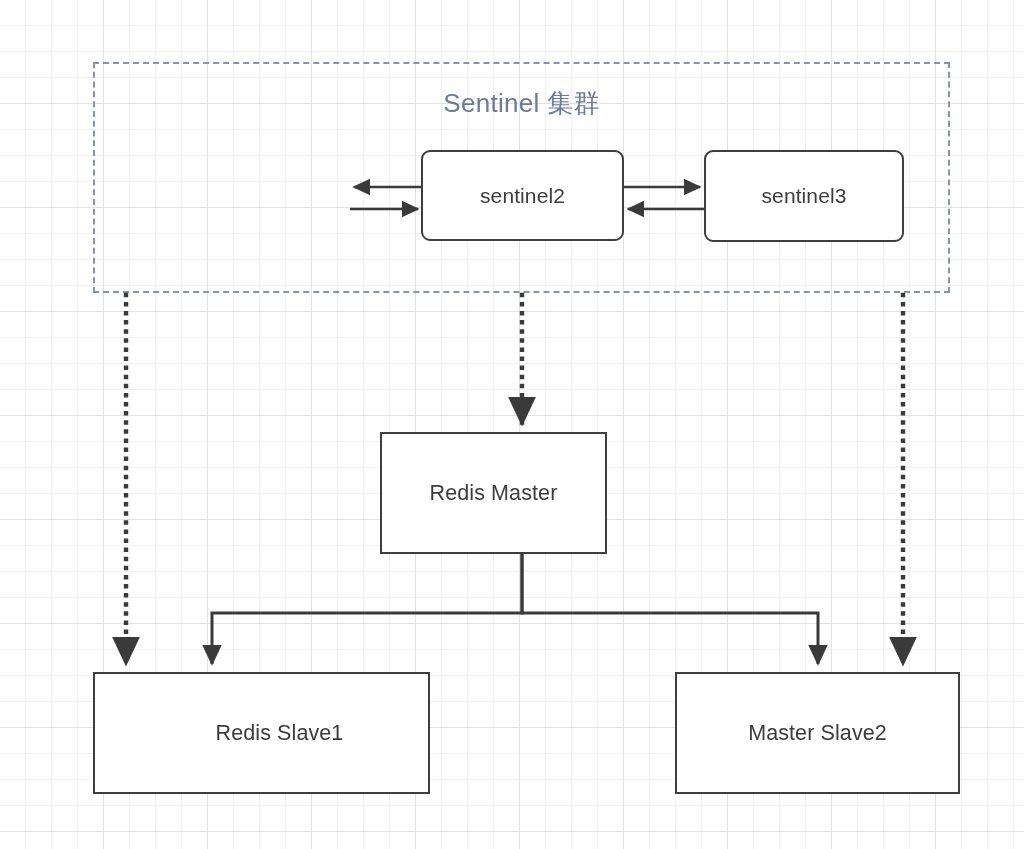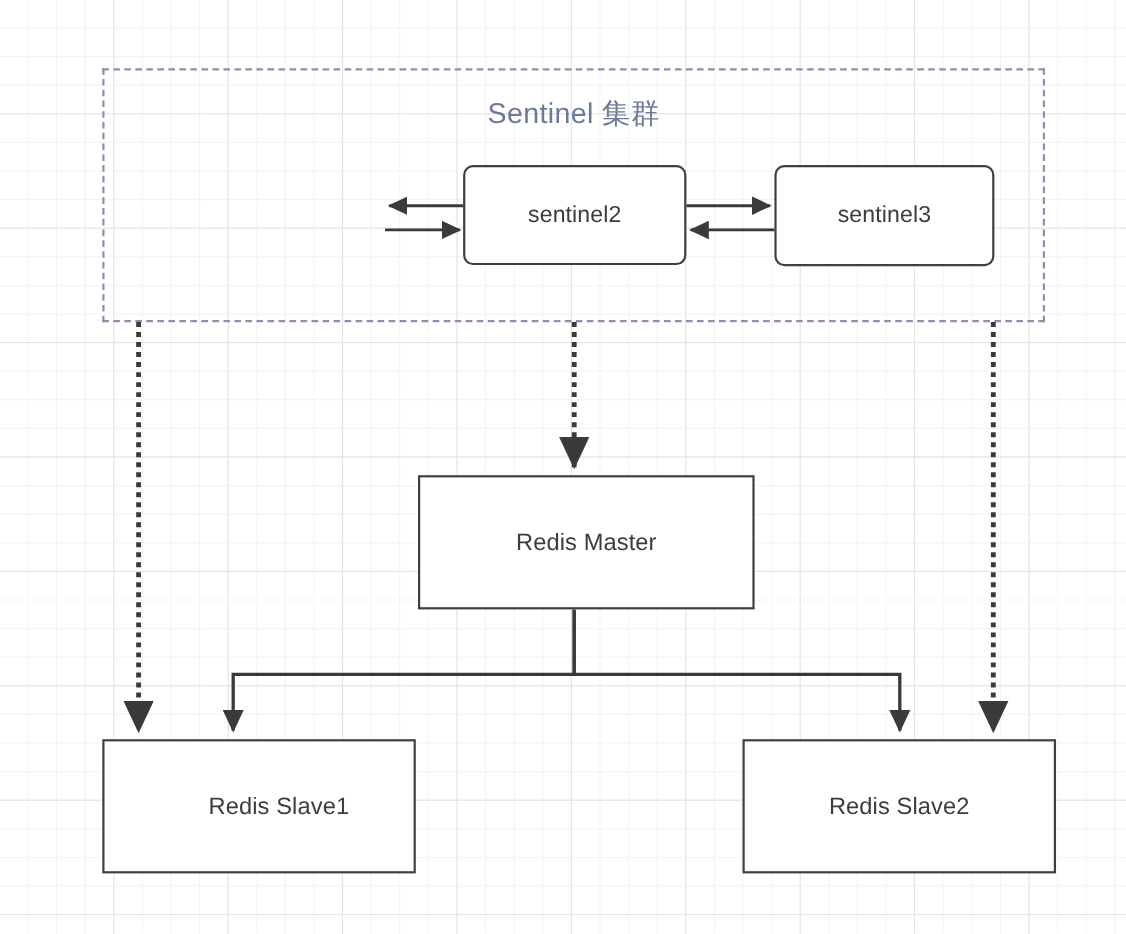--- a/index.html
+++ b/index.html
@@ -104,25 +104,25 @@
 
 
   <div class="node rounded node-sentinel" style="left:421px; top:150px; width:203px; height:91px;">
     <span>sentinel2</span>
   </div>
 
   <div class="node rounded node-sentinel" style="left:704px; top:150px; width:200px; height:92px;">
     <span>sentinel3</span>
   </div>
 
-  <div class="node node-redis" style="left:380px; top:432px; width:306px; height:122px;">
+  <div class="node node-redis" style="left:380px; top:432px; width:227px; height:122px;">
     <span>Redis Master</span>
   </div>
 
-  <div class="node node-redis" style="left:93px; top:672px; width:285px; height:122px;padding-left:36px;">
+  <div class="node node-redis" style="left:93px; top:672px; width:337px; height:122px;padding-left:36px;">
     <span>Redis Slave1</span>
   </div>
 
   <div class="node node-redis" style="left:675px; top:672px; width:285px; height:122px;">
-    <span>Redis Slave2</span>
+    <span>Master Slave2</span>
   </div>
 
 </div>
 
 </body></html>

